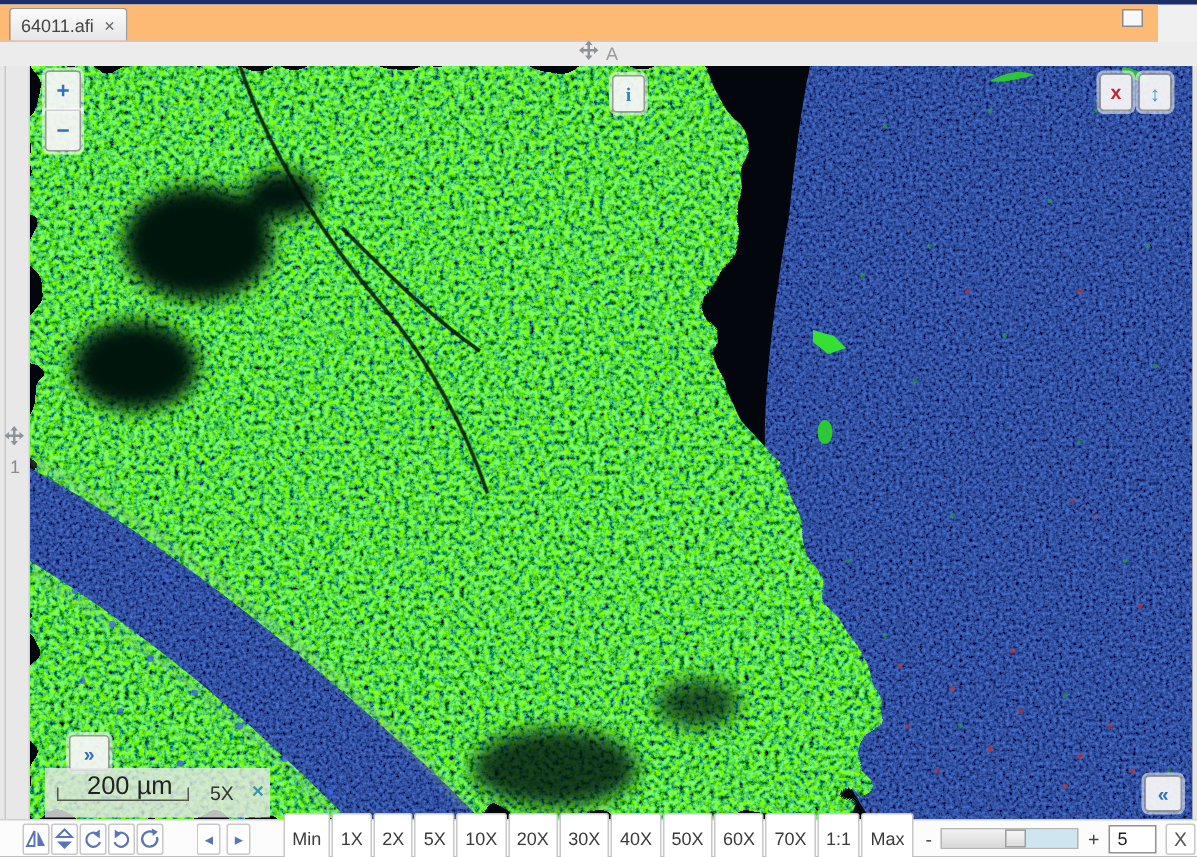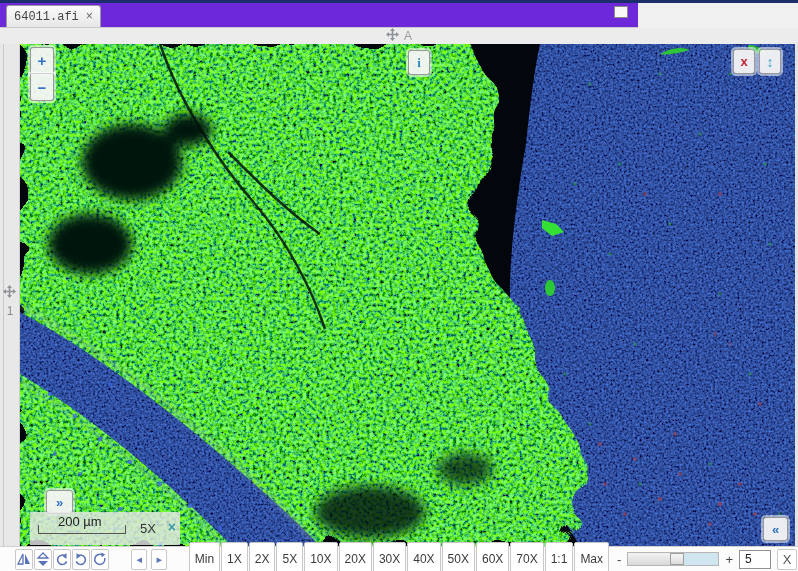--- a/index.html
+++ b/index.html
@@ -1,22 +1,22 @@
 <!DOCTYPE html>
 <html><head>
 <meta charset="utf-8">
 <style>
   html,body{margin:0;padding:0;background:#d8d8d8;font-family:"Liberation Sans",sans-serif;}
   .app{position:relative;width:798px;height:571px;background:#f0f0f0;overflow:hidden;
        -webkit-user-select:none;user-select:none;}
   
   .topline{position:absolute;left:0;top:0;width:798px;height:3px;background:#1b2d6b;}
   
-  .tabbar{position:absolute;left:0;top:3px;width:638px;height:25px;background:#6d28d9;
-          border-bottom:1px solid #c9c9c9;box-sizing:border-box;font-family:Liberation Mono, monospace;}
+  .tabbar{position:absolute;left:0;top:3px;width:772px;height:25px;background:#fdba74;
+          border-bottom:1px solid #c9c9c9;box-sizing:border-box;}
   .tab{position:absolute;left:6px;bottom:0;height:21px;padding:0 7px;display:flex;align-items:center;gap:7px;
        background:linear-gradient(#fbfbfb,#e6e6e6);border:1px solid #9a9a9a;border-bottom:none;
        border-radius:3px 3px 0 0;font-size:12px;color:#444;}
   .tabx{font-size:12px;color:#666;cursor:pointer;line-height:1;}
   .maxbox{position:absolute;right:10px;top:3px;width:12px;height:10px;border:1px solid #8a8a8a;background:#f8f8f8;}
   
   .header{position:absolute;left:0;top:28px;width:798px;height:16px;background:#ececec;
           display:flex;align-items:center;justify-content:center;gap:5px;}
   .hlabel{font-size:12px;color:#9a9a9a;}
   
@@ -37,21 +37,21 @@
   .zoomctl .fbtn:first-child{border-radius:3px 3px 0 0;}
   .zoomctl .fbtn:last-child{border-radius:0 0 3px 3px;border-top:none;}
   .infobtn{left:388px;top:6px;width:22px;height:25px;font-size:13px;color:#2e86c1;font-family:"Liberation Serif",serif;}
   .redx{left:713px;top:5px;width:22px;height:25px;font-size:13px;color:#c22333;}
   .updown{left:739px;top:5px;width:22px;height:25px;font-size:14px;color:#3aa0c8;font-weight:normal;}
   .expand{left:26px;top:446px;width:27px;height:24px;font-size:13px;color:#2f6fc4;}
   .collapse{left:743px;top:473px;width:25px;height:24px;font-size:13px;color:#2f6fc4;}
   
   .scalepanel{position:absolute;left:10px;top:468px;width:150px;height:33px;
               background:rgba(228,230,228,0.82);}
-  .scalelabel{position:absolute;left:28px;top:2px;font-size:13px;color:#222;text-align:right;}
+  .scalelabel{position:absolute;left:28px;top:2px;font-size:17px;color:#222;text-align:right;}
   .scaleline{position:absolute;left:8px;top:13px;width:88px;height:9px;
              border-left:1px solid #555;border-right:1px solid #555;border-bottom:1px solid #555;box-sizing:border-box;}
   .scalemag{position:absolute;left:110px;top:9px;font-size:13px;color:#333;}
   .scalex{position:absolute;right:4px;top:8px;font-size:14px;font-weight:bold;color:#3a9aaa;cursor:pointer;line-height:1;}
   
   .toolbar{position:absolute;left:0;top:546px;width:798px;height:25px;background:#fcfcfc;
            border-top:1px solid #d0d0d0;box-sizing:border-box;display:flex;align-items:center;}
   .tbtn{height:21px;background:#fff;border:1px solid #c8c8c8;border-radius:2px;box-sizing:border-box;
         display:flex;align-items:center;justify-content:center;cursor:pointer;}
   .ticon{width:25px;margin-right:1px;}

